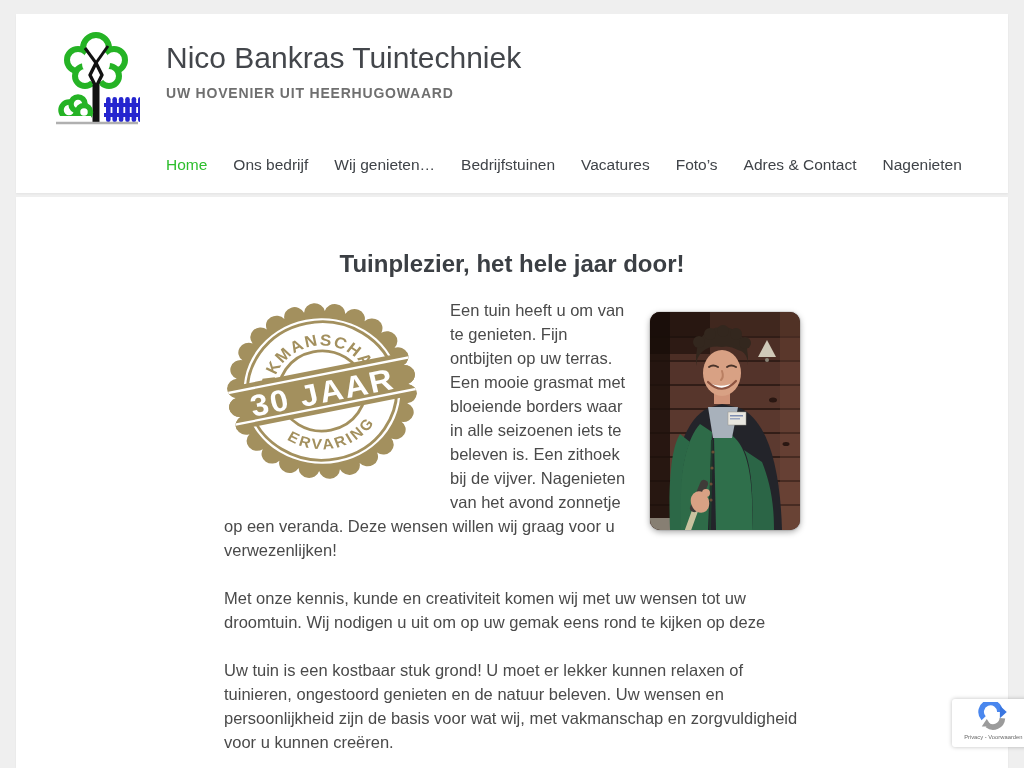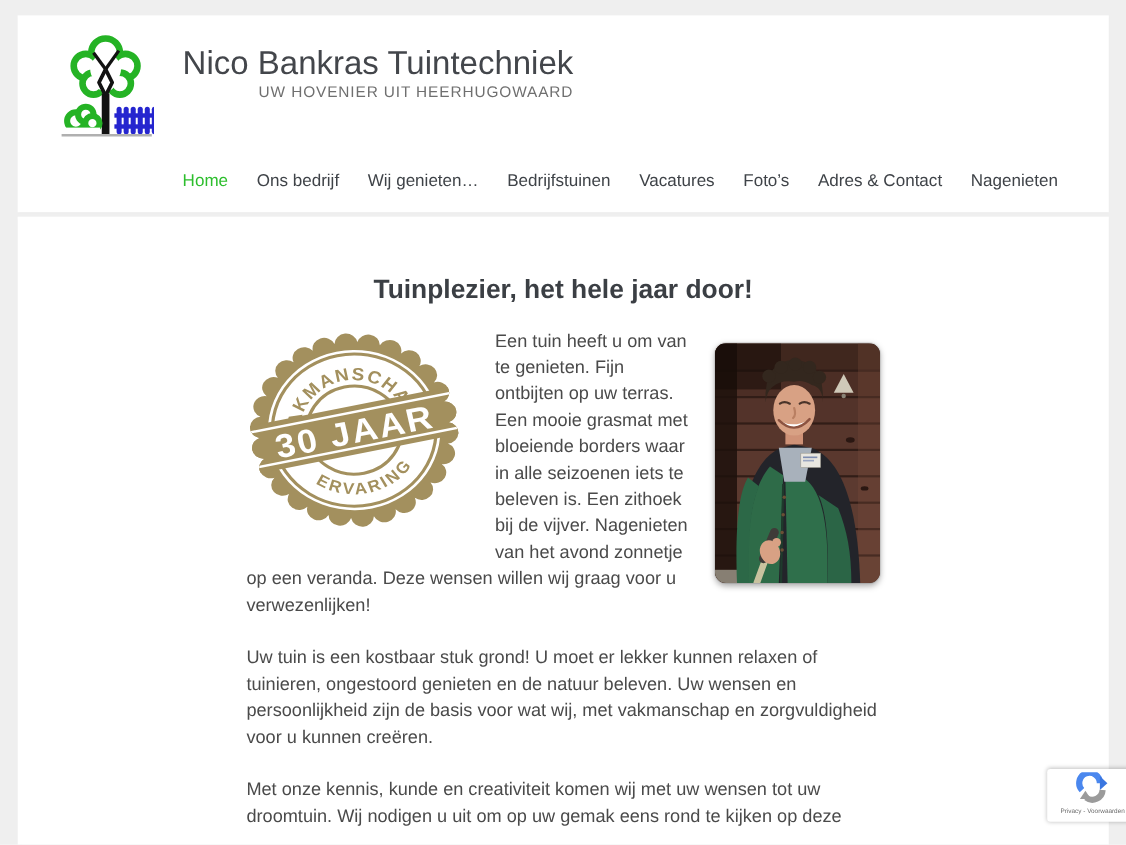--- a/index.html
+++ b/index.html
@@ -8,23 +8,23 @@
     width:1024px; height:768px; overflow:hidden; position:relative;
     background:#efefef;
     font-family:"Liberation Sans", sans-serif;
   }
   .page { position:absolute; left:16px; top:14px; width:992px; }
   .card { background:#ffffff; box-shadow:0 1px 2px rgba(0,0,0,0.05); }
 
   
   .header-card { height:179px; position:relative; }
   .logo-box { position:absolute; left:36px; top:13px; width:88px; height:102px; cursor:pointer; }
-  .title-block { position:absolute; left:150px; top:27px;text-align:right; }
+  .title-block { position:absolute; left:150px; top:27px; }
   .site-title { font-size:30px; line-height:34px; color:#43464b; font-weight:400; cursor:pointer; }
-  .tagline { font-size:14px; letter-spacing:0.8px; color:#6f6f6f; }
+  .tagline { margin-top:10px; font-size:14px; letter-spacing:0.8px; color:#6f6f6f;font-weight:bold; }
   .nav { position:absolute; left:150px; top:142px; display:flex; gap:26px; font-size:15.5px; }
   .nav a { color:#3f4348; text-decoration:none; cursor:pointer; white-space:nowrap;text-align:right; }
   .nav a.active { color:#2dbe2d; }
 
   .divider-gap { height:4px; }
 
   
   .content-card { min-height:571px; padding-top:53px; }
   .column { width:576px; margin:0 auto; }
   .main-heading { font-size:24px; font-weight:bold; color:#3b3f44; text-align:center; margin:0 0 20px 0; }
@@ -206,22 +206,22 @@
             <path d="M38,218 L46,196" stroke="#c9c29f" stroke-width="6" stroke-linecap="round"></path>
             <path d="M44,196 L54,172" stroke="#3f3b38" stroke-width="8" stroke-linecap="round"></path>
             <g transform="rotate(-20 50 190)">
               <ellipse cx="50" cy="190" rx="9" ry="11" fill="#d8a184"></ellipse>
             </g>
             <circle cx="56" cy="181" r="4" fill="#d8a184"></circle>
           </svg>
         </div>
 
         <p class="first">Een tuin heeft u om van te genieten. Fijn ontbijten op uw terras. Een mooie grasmat met bloeiende borders waar in alle seizoenen iets te beleven is. Een zithoek bij de vijver. Nagenieten van het avond zonnetje op een veranda. Deze wensen willen wij graag voor u verwezenlijken!</p>
+        <p>Met onze kennis, kunde en creativiteit komen wij met uw wensen tot uw droomtuin. Wij nodigen u uit om op uw gemak eens rond te kijken op deze</p>
         <p>Uw tuin is een kostbaar stuk grond! U moet er lekker kunnen relaxen of tuinieren, ongestoord genieten en de natuur beleven. Uw wensen en persoonlijkheid zijn de basis voor wat wij, met vakmanschap en zorgvuldigheid voor u kunnen creëren.</p>
-        <p>Met onze kennis, kunde en creativiteit komen wij met uw wensen tot uw droomtuin. Wij nodigen u uit om op uw gemak eens rond te kijken op deze</p>
       </div>
     </div>
   </main>
 </div>
 
 <div class="recaptcha">
   <svg viewBox="0 0 48 48" width="30" height="30">
     <path d="M9,26 A15,15 0 1 1 35,16" fill="none" stroke="#4a87ee" stroke-width="9"></path>
     <polygon points="35,6 35,26 46,16" fill="#3a76e0"></polygon>
     <path d="M39,26 A15,15 0 0 1 15,37" fill="none" stroke="#9b9b9b" stroke-width="9"></path>

